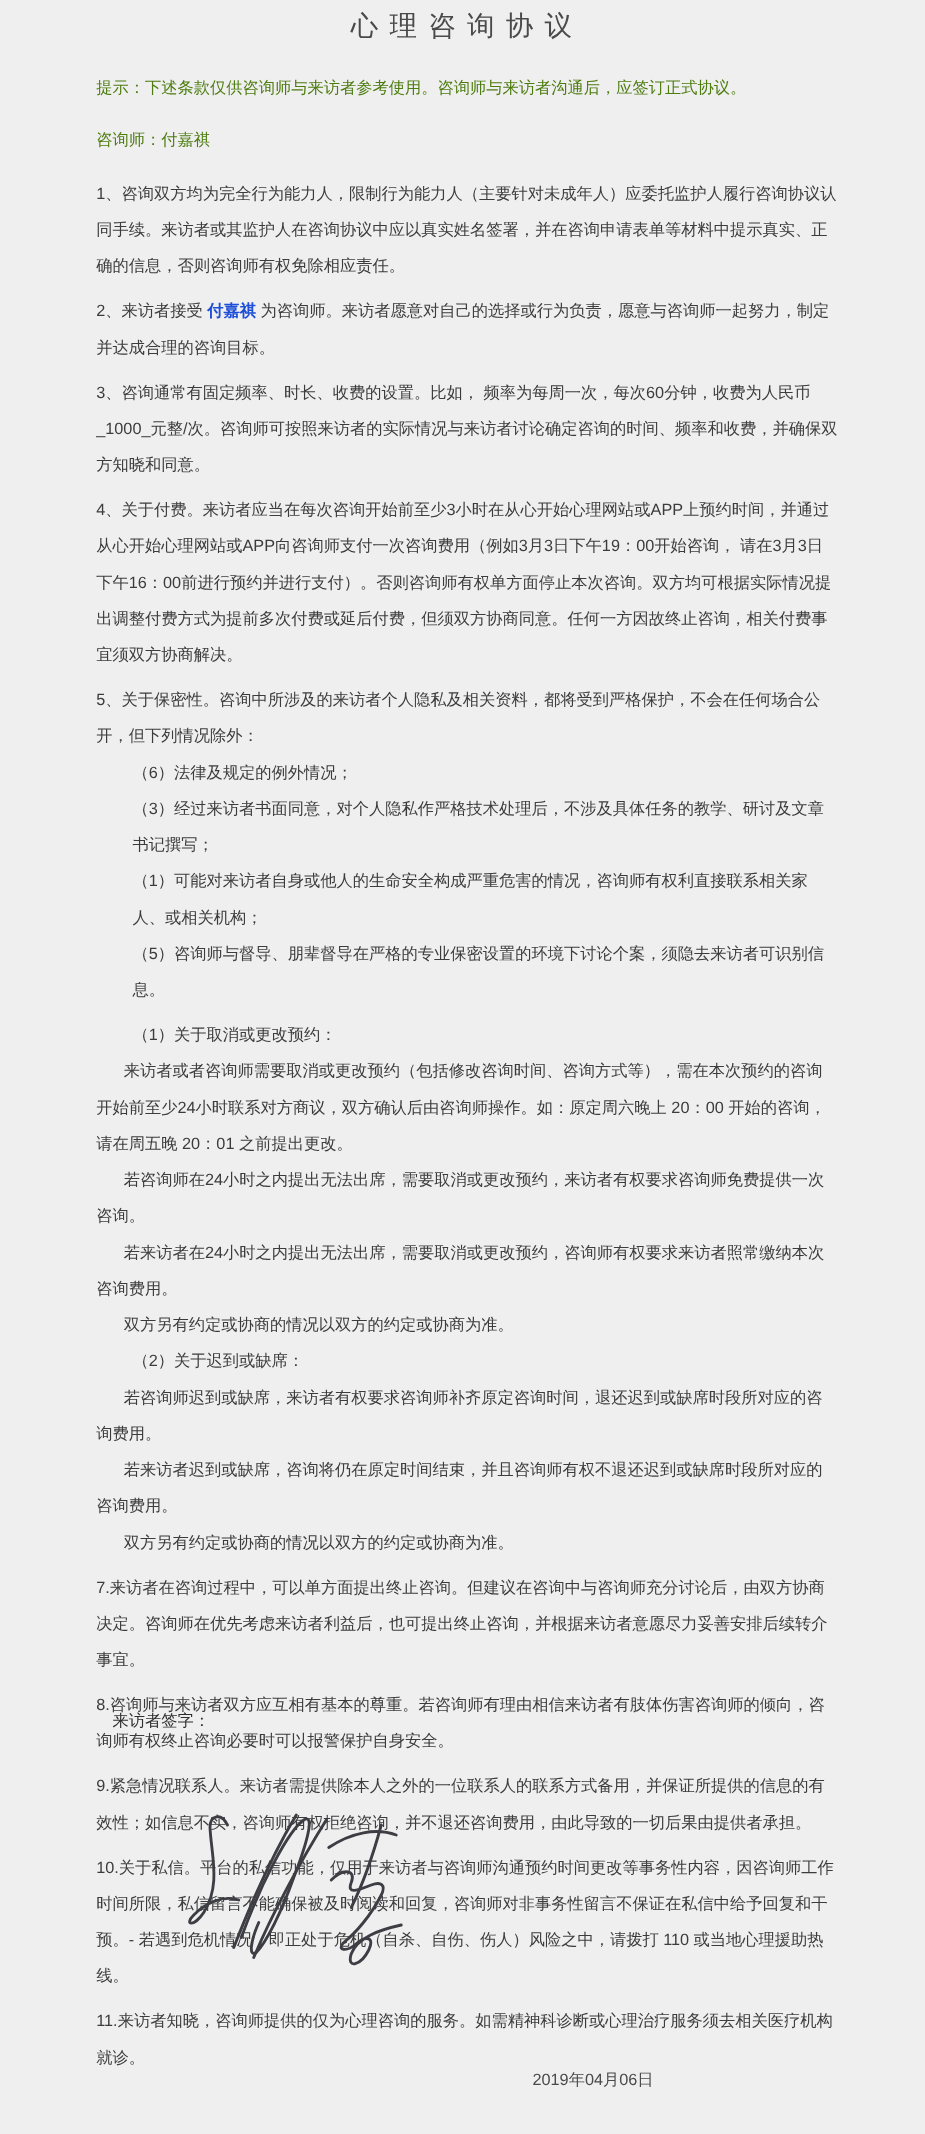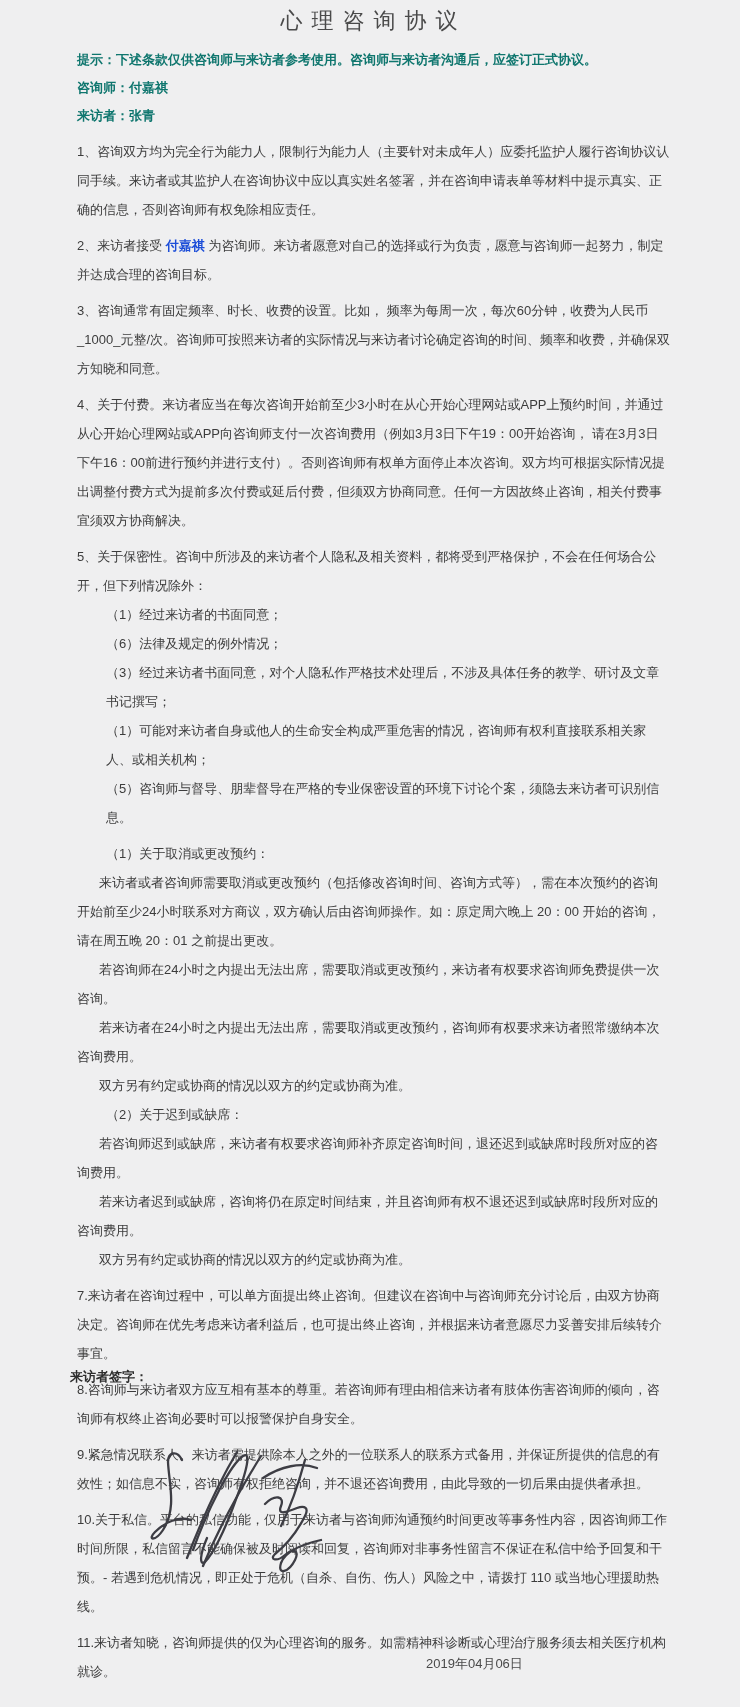--- a/index.html
+++ b/index.html
@@ -13,34 +13,34 @@
     position: relative;
     overflow: hidden;
     font-family: "Liberation Sans", "DejaVu Sans", sans-serif;
     color: #3c3c3c;
     -webkit-font-smoothing: antialiased;
   }
   .doc {
     padding: 4px 70px 0 77px;
   }
   .title {
-    margin: 2px 0 10px 0;
+    margin: 2px 0 20px 0;
     text-align: center;
     font-size: 22px;
     font-weight: 500;
     letter-spacing: 9px;
     color: #4a4a4a;
     line-height: 30px;
   }
   .lead {
     font-size: 13px;
-    font-weight: bold;
-    color: #0f766e;
+    font-weight: normal;
+    color: #4d7c0f;
     line-height: 28px;
-    margin: 0 0;
+    margin: 14px 0;
   }
   .clause {
     font-size: 13px;
     line-height: 29px;
     margin: 7px 0;
     color: #3c3c3c;
   }
   .clause .bold-name {
     font-weight: bold;
     color: #1d4ed8;
@@ -50,24 +50,24 @@
     font-size: 13px;
     line-height: 29px;
   }
   .sub-para {
     text-indent: 22px;
     font-size: 13px;
     line-height: 29px;
   }
   .sign-label {
     position: absolute;
-    left: 70px;
+    left: 90px;
     top: 1363px;
     font-size: 13px;
-    font-weight: bold;
+    font-weight: normal;
     color: #2e2e2e;
     line-height: 28px;
   }
   .signature {
     position: absolute;
     left: 145px;
     top: 1448px;
     width: 180px;
     height: 130px;
   }
@@ -87,33 +87,31 @@
 </style>
 </head>
 <body>
 
 <div class="doc">
 
   <div class="title">心理咨询协议</div>
 
   <div class="lead">提示：下述条款仅供咨询师与来访者参考使用。咨询师与来访者沟通后，应签订正式协议。</div>
   <div class="lead">咨询师：付嘉祺</div>
-  <div class="lead">来访者：张青</div>
 
   <div class="clause">1、咨询双方均为完全行为能力人，限制行为能力人（主要针对未成年人）应委托监护人履行咨询协议认同手续。来访者或其监护人在咨询协议中应以真实姓名签署，并在咨询申请表单等材料中提示真实、正确的信息，否则咨询师有权免除相应责任。</div>
 
   <div class="clause"><span>2、来访者接受 </span><span class="bold-name">付嘉祺</span><span> 为咨询师。来访者愿意对自己的选择或行为负责，愿意与咨询师一起努力，制定并达成合理的咨询目标。</span></div>
 
   <div class="clause">3、咨询通常有固定频率、时长、收费的设置。比如， 频率为每周一次，每次60分钟，收费为人民币_1000_元整/次。咨询师可按照来访者的实际情况与来访者讨论确定咨询的时间、频率和收费，并确保双方知晓和同意。</div>
 
   <div class="clause">4、关于付费。来访者应当在每次咨询开始前至少3小时在从心开始心理网站或APP上预约时间，并通过从心开始心理网站或APP向咨询师支付一次咨询费用（例如3月3日下午19：00开始咨询， 请在3月3日下午16：00前进行预约并进行支付）。否则咨询师有权单方面停止本次咨询。双方均可根据实际情况提出调整付费方式为提前多次付费或延后付费，但须双方协商同意。任何一方因故终止咨询，相关付费事宜须双方协商解决。</div>
 
   <div class="clause">
     <div>5、关于保密性。咨询中所涉及的来访者个人隐私及相关资料，都将受到严格保护，不会在任何场合公开，但下列情况除外：</div>
-    <div class="clause-item">（1）经过来访者的书面同意；</div>
     <div class="clause-item">（6）法律及规定的例外情况；</div>
     <div class="clause-item">（3）经过来访者书面同意，对个人隐私作严格技术处理后，不涉及具体任务的教学、研讨及文章书记撰写；</div>
     <div class="clause-item">（1）可能对来访者自身或他人的生命安全构成严重危害的情况，咨询师有权利直接联系相关家人、或相关机构；</div>
     <div class="clause-item">（5）咨询师与督导、朋辈督导在严格的专业保密设置的环境下讨论个案，须隐去来访者可识别信息。</div>
   </div>
 
   <div class="clause">
     <div class="clause-item">（1）关于取消或更改预约：</div>
     <div class="sub-para">来访者或者咨询师需要取消或更改预约（包括修改咨询时间、咨询方式等），需在本次预约的咨询开始前至少24小时联系对方商议，双方确认后由咨询师操作。如：原定周六晚上 20：00 开始的咨询，请在周五晚 20：01 之前提出更改。</div>
     <div class="sub-para">若咨询师在24小时之内提出无法出席，需要取消或更改预约，来访者有权要求咨询师免费提供一次咨询。</div>

